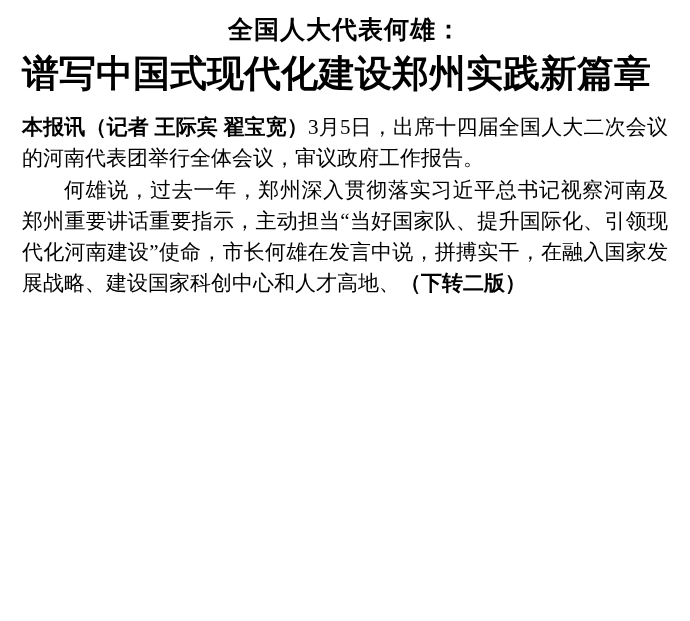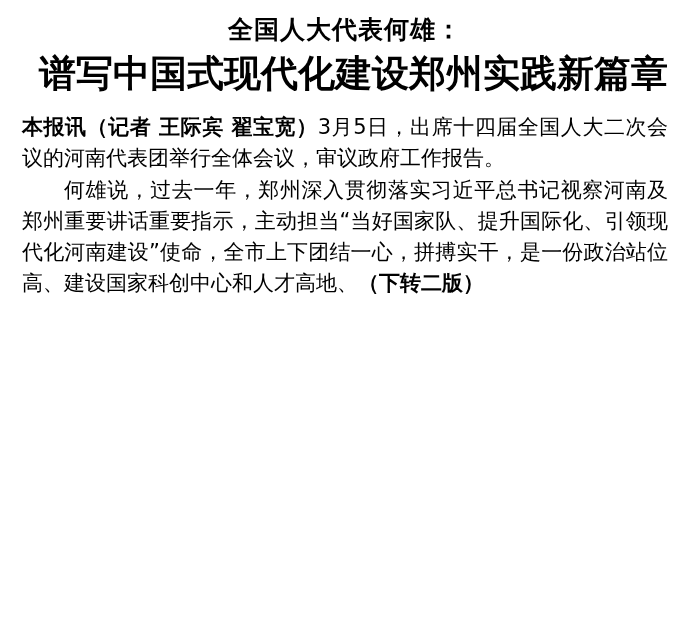--- a/index.html
+++ b/index.html
@@ -23,41 +23,42 @@
   }
   .shoulder-title {
     text-align: center;
     font-size: 25px;
     font-weight: bold;
     letter-spacing: 1px;
     line-height: 1.25;
     margin: 4px 0 6px 0;
   }
   .main-title {
-    text-align: right;
+    text-align: left;
     font-weight: bold;
     font-size: 37px;
     line-height: 1.27;
     letter-spacing: 0px;
     margin: 0 0 2px 0;
     white-space: nowrap;
   }
   .title-block {
     margin-bottom: 14px;
   }
   .body-text {
     font-size: 21px;
     line-height: 1.47;
     text-align: justify;
     text-justify: inter-ideograph;
     letter-spacing: 0px;
   }
   .para {
     margin: 0 0 1px 0;
     text-indent: 42px;
+    font-family: Liberation Serif, serif;
   }
   .para.first {
     text-indent: 0;
   }
   .lead {
     font-weight: bold;
   }
   .byline {
     font-weight: bold;
   }
@@ -73,17 +74,17 @@
   <div class="title-block">
     <div class="shoulder-title">全国人大代表何雄：</div>
     <div class="main-title">谱写中国式现代化建设郑州实践新篇章</div>
   </div>
 
   <div class="body-text">
 
     <p class="para first"><span class="lead">本报讯</span><span class="byline">（记者 王际宾 翟宝宽）</span><span>3月5日，出席十四届全国人大二次会议的河南代表团举行全体会议，审议政府工作报告。</span></p>
 
 
-    <p class="para"><span>何雄说，过去一年，郑州深入贯彻落实习近平总书记视察河南及郑州重要讲话重要指示，主动担当“当好国家队、提升国际化、引领现代化河南建设”使命，全市上下团结一心，拼搏实干，是一份政治站位高、建设国家科创中心和人才高地、</span><span class="jump-note">（下转二版）</span></p>
+    <p class="para"><span>何雄说，过去一年，郑州深入贯彻落实习近平总书记视察河南及郑州重要讲话重要指示，主动担当“当好国家队、提升国际化、引领现代化河南建设”使命，市长何雄在发言中说，拼搏实干，在融入国家发展战略、建设国家科创中心和人才高地、</span><span class="jump-note">（下转二版）</span></p>
 
   </div>
 
 </div>
 
 </body></html>

